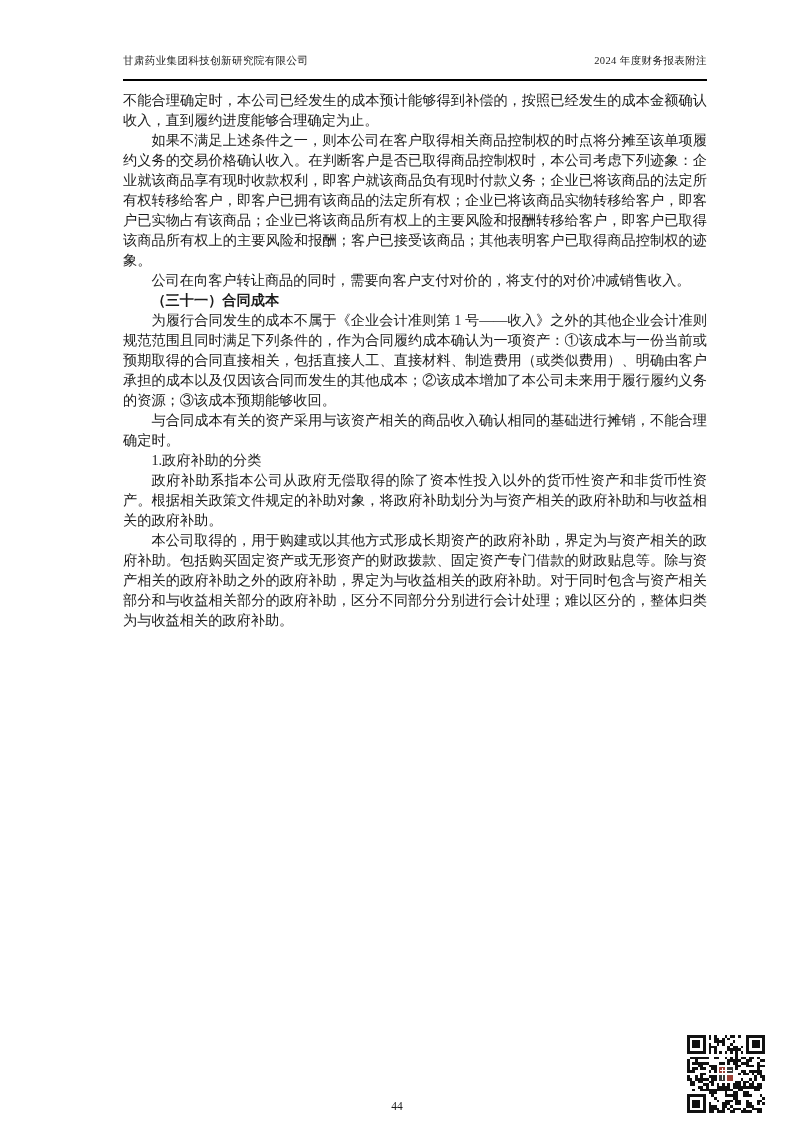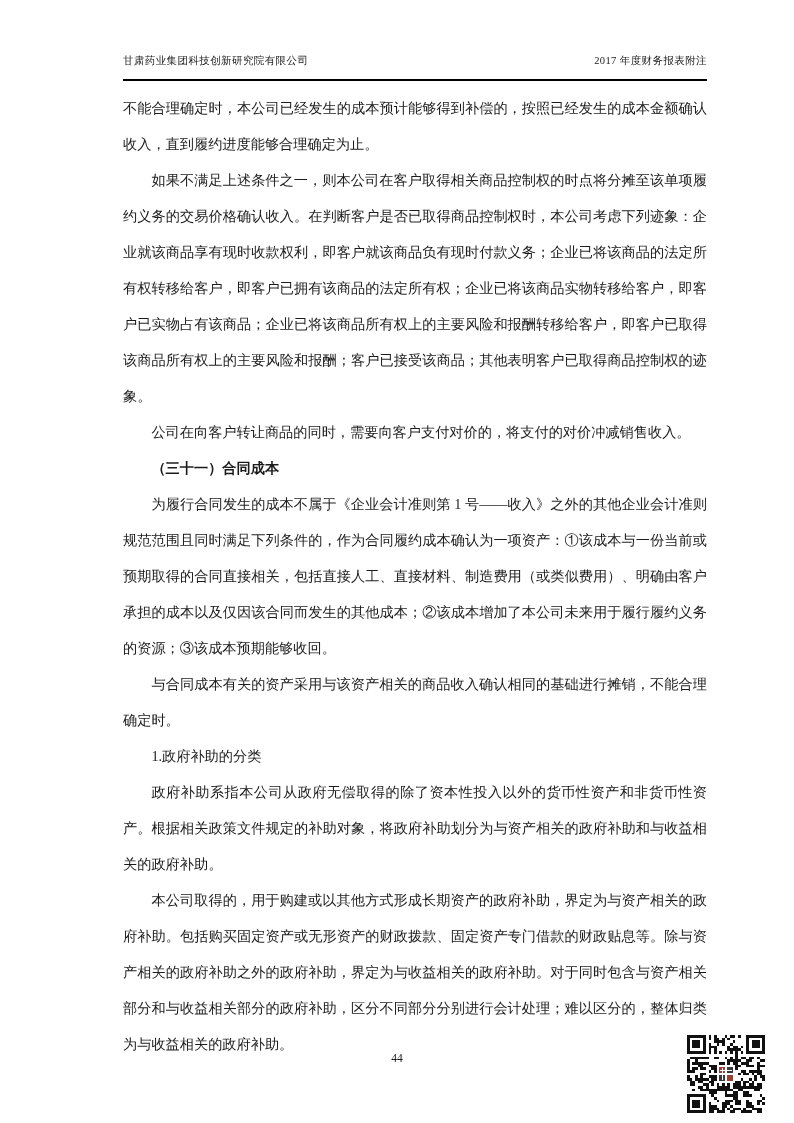--- a/index.html
+++ b/index.html
@@ -19,49 +19,49 @@
     font-size:10.5px;
     letter-spacing:0.4px;
     padding-bottom:11px;
     border-bottom:2px solid #000;
     gap:20px;
   }
   .content{
     position:absolute;
     left:123px;width:584px;top:90px;
     font-size:14.2px;
-    line-height:36px;
+    line-height:20px;
     text-align:justify;
     text-justify:inter-ideograph;
   }
   .content p{margin:0;}
   .para{text-indent:2em;}
   .para.no-indent{text-indent:0;}
   .heading{text-indent:2em;font-weight:bold;}
   .page-number{
     position:absolute;
-    left:0;right:0;top:1052px;
+    left:0;right:0;top:1100px;
     text-align:center;
     font-size:11.5px;
   }
   .qr{
     position:absolute;
     left:687px;top:1035px;
     width:78px;height:78px;
   }
   .qr svg{display:block;width:78px;height:78px;}
 </style>
 </head>
 <body>
 
 <div class="page">
 
   <header class="page-header">
     <span>甘肃药业集团科技创新研究院有限公司</span>
-    <span>2017 年度财务报表附注</span>
+    <span>2024 年度财务报表附注</span>
   </header>
 
   <main class="content">
     <p class="para no-indent">不能合理确定时，本公司已经发生的成本预计能够得到补偿的，按照已经发生的成本金额确认收入，直到履约进度能够合理确定为止。</p>
     <p class="para">如果不满足上述条件之一，则本公司在客户取得相关商品控制权的时点将分摊至该单项履约义务的交易价格确认收入。在判断客户是否已取得商品控制权时，本公司考虑下列迹象：企业就该商品享有现时收款权利，即客户就该商品负有现时付款义务；企业已将该商品的法定所有权转移给客户，即客户已拥有该商品的法定所有权；企业已将该商品实物转移给客户，即客户已实物占有该商品；企业已将该商品所有权上的主要风险和报酬转移给客户，即客户已取得该商品所有权上的主要风险和报酬；客户已接受该商品；其他表明客户已取得商品控制权的迹象。</p>
     <p class="para">公司在向客户转让商品的同时，需要向客户支付对价的，将支付的对价冲减销售收入。</p>
     <p class="heading">（三十一）合同成本</p>
     <p class="para">为履行合同发生的成本不属于《企业会计准则第 1 号——收入》之外的其他企业会计准则规范范围且同时满足下列条件的，作为合同履约成本确认为一项资产：①该成本与一份当前或预期取得的合同直接相关，包括直接人工、直接材料、制造费用（或类似费用）、明确由客户承担的成本以及仅因该合同而发生的其他成本；②该成本增加了本公司未来用于履行履约义务的资源；③该成本预期能够收回。</p>
     <p class="para">与合同成本有关的资产采用与该资产相关的商品收入确认相同的基础进行摊销，不能合理确定时。</p>
     <p class="para">1.政府补助的分类</p>

